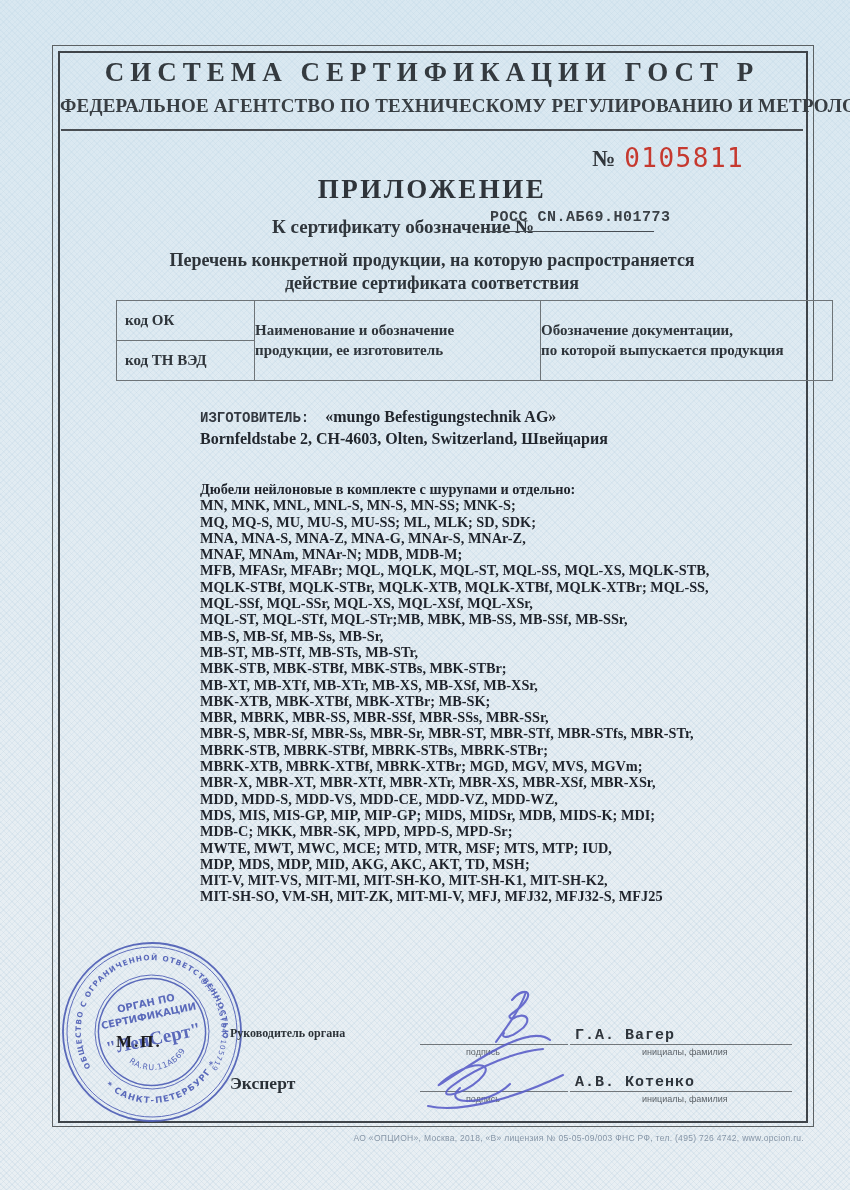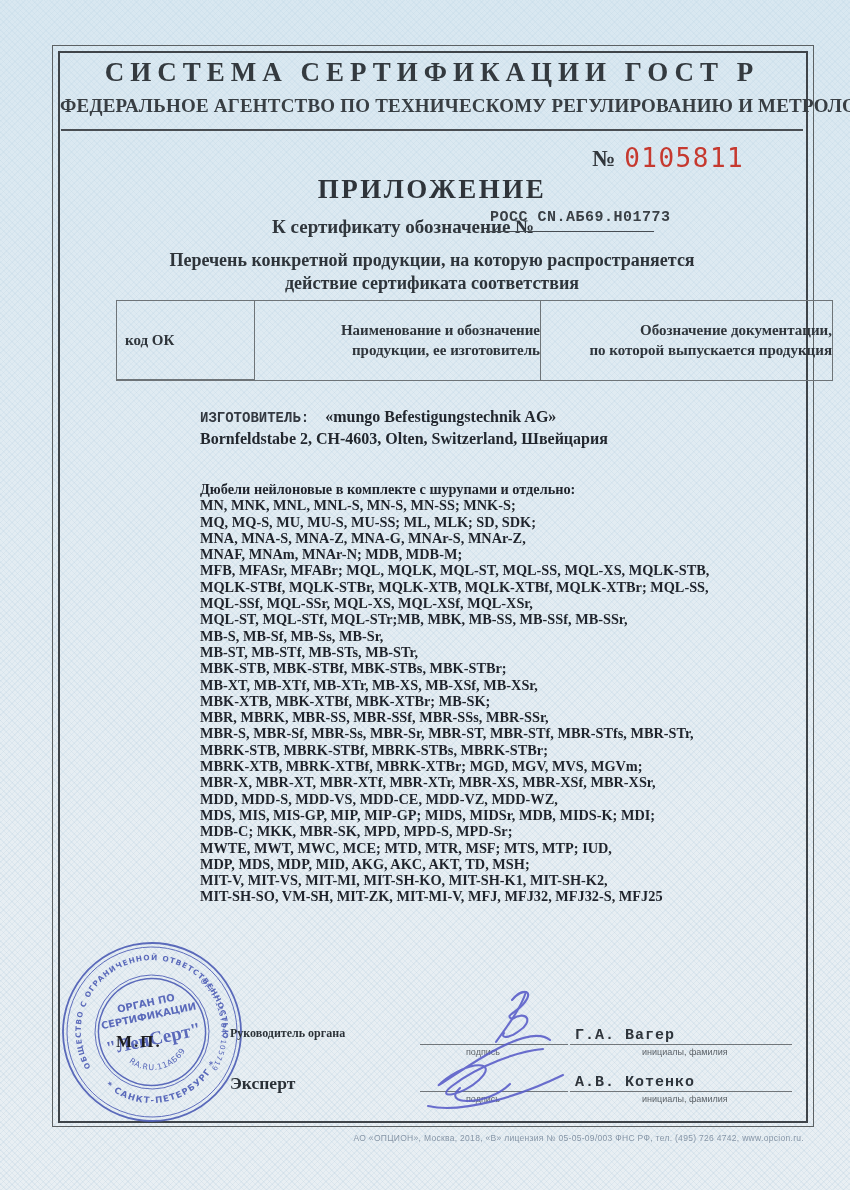--- a/index.html
+++ b/index.html
@@ -32,21 +32,21 @@
   .cert-num{left:490px;top:209px;font-family:"Liberation Mono","DejaVu Sans Mono",monospace;font-size:15px;font-weight:bold;color:#3a4046;letter-spacing:.5px;white-space:nowrap;}
   .scope1{left:60px;top:250px;width:744px;text-align:center;font-size:18px;font-weight:bold;color:#2e343a;white-space:nowrap;}
   .scope2{left:60px;top:273px;width:744px;text-align:center;font-size:18px;font-weight:bold;color:#2e343a;white-space:nowrap;}
   
   .tbl{left:68px;top:300px;width:715px;height:79px;border:1px solid #6e7478;display:flex;margin-left:48px;}
   .tbl .c1{width:137px;border-right:1px solid #6e7478;display:flex;flex-direction:column;}
   .tbl .c1 .cell{flex:1;display:flex;align-items:center;padding-left:8px;font-size:15px;font-weight:bold;color:#2f353b;}
   .tbl .c1 .cell:first-child{border-bottom:1px solid #6e7478;}
   .tbl .c2{width:285px;border-right:1px solid #6e7478;}
   .tbl .c3{flex:1;}
-  .tbl .hd{display:flex;flex-direction:column;justify-content:center;align-items:flex-end;height:100%;font-size:15px;font-weight:bold;line-height:1.3;color:#2f353b;text-align:center;}
+  .tbl .hd{display:flex;flex-direction:column;justify-content:center;align-items:flex-start;height:100%;font-size:15px;font-weight:bold;line-height:1.3;color:#2f353b;text-align:center;}
   
   .manu1{left:200px;top:408px;white-space:nowrap;}
   .manu1 .mlabel{font-family:"Liberation Mono","DejaVu Sans Mono",monospace;font-size:14px;font-weight:bold;color:#333941;}
   .manu1 .mname{font-size:16px;font-weight:bold;color:#22272e;margin-left:12px;}
   .manu2{left:200px;top:430px;font-size:16px;font-weight:bold;color:#22272e;white-space:nowrap;}
   
   .products{left:200px;top:481px;width:575px;font-size:14.3px;font-weight:bold;line-height:16.3px;color:#1f232b;}
   .products div{white-space:nowrap;}
   
   .stamp{left:58px;top:938px;width:188px;height:188px;transform:rotate(-12deg);opacity:.9;}
@@ -92,20 +92,21 @@
   <div class="abs appendix">ПРИЛОЖЕНИЕ</div>
   <div class="abs cert-label">К сертификату обозначение №</div>
   <div class="abs cert-line"></div>
   <div class="abs cert-num">РОСС CN.АБ69.Н01773</div>
   <div class="abs scope1">Перечень конкретной продукции,  на которую распространяется</div>
   <div class="abs scope2">действие сертификата соответствия</div>
 
   <div class="abs tbl">
     <div class="c1">
       <div class="cell">код ОК</div>
+      <div class="cell">код ТН ВЭД</div>
     </div>
     <div class="c2">
       <div class="hd">
         <span>Наименование и обозначение</span>
         <span>продукции, ее изготовитель</span>
       </div>
     </div>
     <div class="c3">
       <div class="hd">
         <span>Обозначение документации,</span>

